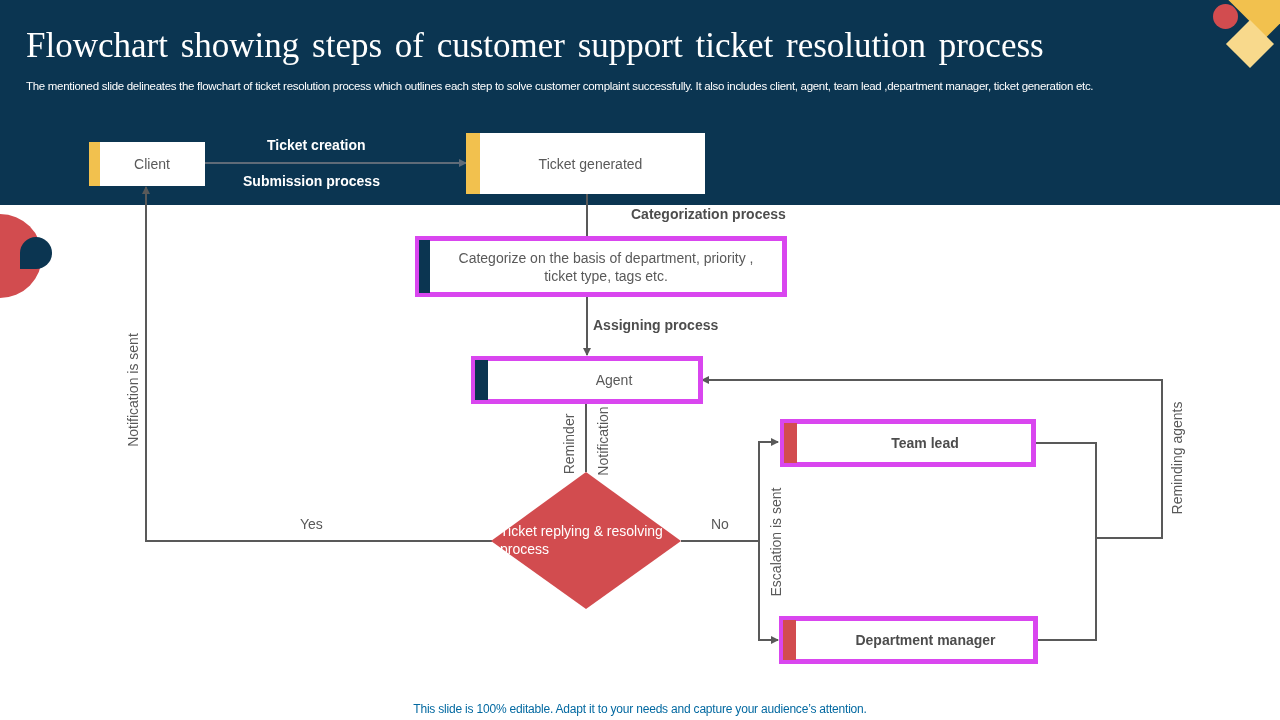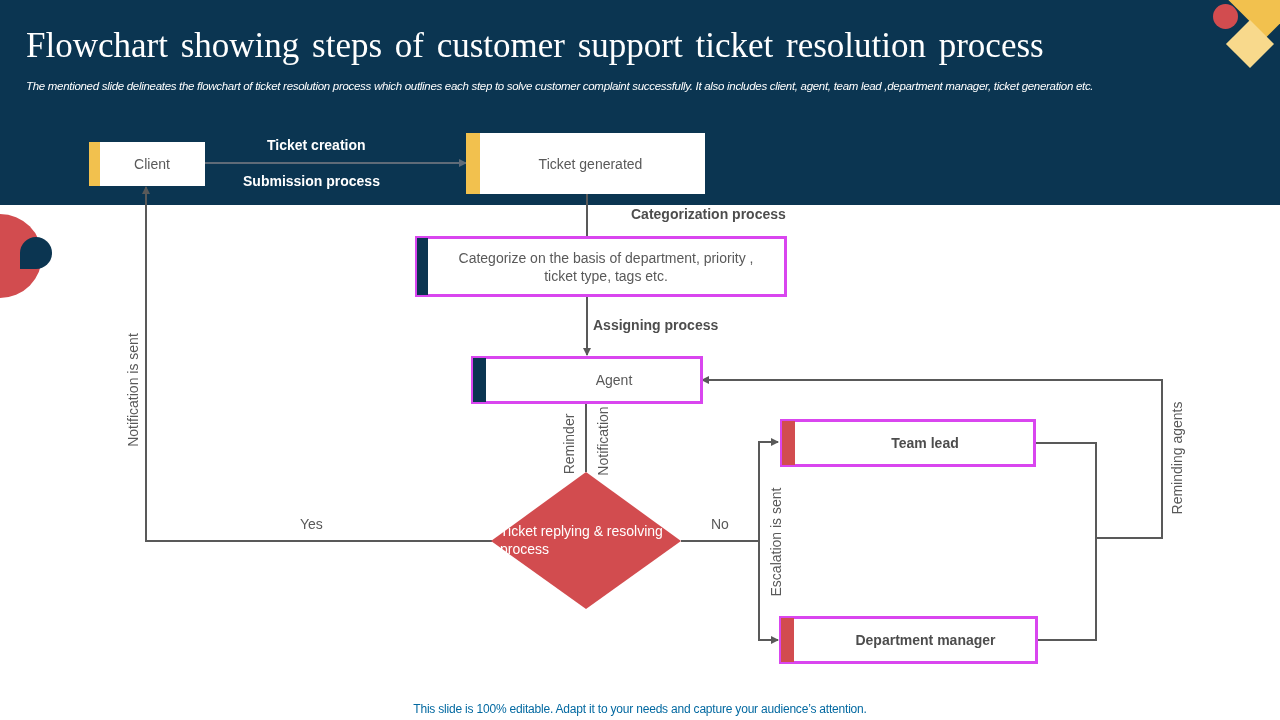--- a/index.html
+++ b/index.html
@@ -11,21 +11,21 @@
     position: absolute; left: 0; top: 0; width: 1280px; height: 205px;
     background: #0b3551;
   }
   .title {
     position: absolute; left: 26px; top: 26px; margin: 0;
     font-family: "Liberation Serif", serif; font-weight: normal;
     font-size: 35px; color: #ffffff; word-spacing: 4px; white-space: nowrap;
   }
   .subtitle {
     position: absolute; left: 26px; top: 80px; margin: 0;
-    font-size: 11.5px; color: #ffffff; letter-spacing: -0.3px; white-space: nowrap; font-style: italic;
+    font-size: 11.5px; color: #ffffff; letter-spacing: -0.3px; white-space: nowrap;
   }
   .deco { position: absolute; }
   .deco-yellow-top {
     left: 1238px; top: -30px; width: 56px; height: 56px;
     background: #f2c14e; transform: rotate(45deg);
   }
   .deco-yellow-light {
     left: 1233px; top: 27px; width: 34px; height: 34px;
     background: #f8d98c; transform: rotate(45deg);
   }
@@ -37,21 +37,21 @@
     left: -42px; top: 214px; width: 84px; height: 84px; border-radius: 50%;
     background: #d24c4f;
   }
   .deco-navy-drop {
     left: 20px; top: 237px; width: 32px; height: 32px;
     background: #0b3551; border-radius: 50% 50% 50% 0;
   }
   svg.connectors { position: absolute; left: 0; top: 0; }
   .box {
     position: absolute; background: #ffffff; box-sizing: border-box;
-    border: 3px solid #d946ef; display: flex; align-items: center; justify-content: center;
+    border: 5px solid #d946ef; display: flex; align-items: center; justify-content: center;
     text-align: center; color: #595959; font-size: 14px; line-height: 18px;
   }
   .box .bar { position: absolute; left: -1px; top: -1px; bottom: -1px; width: 11px; }
   .box .txt { padding-left: 10px; }
   .box.bold { font-weight: bold; color: #4d4d4d; padding-left: 24px; }
   .lbl { position: absolute; color: #595959; font-size: 14px; white-space: nowrap; }
   .lbl.bold { font-weight: bold; color: #4d4d4d; }
   .lbl.white { color: #ffffff; font-weight: bold; }
   .vlbl { transform: rotate(-90deg); transform-origin: center center; }
   .diamond-text {

